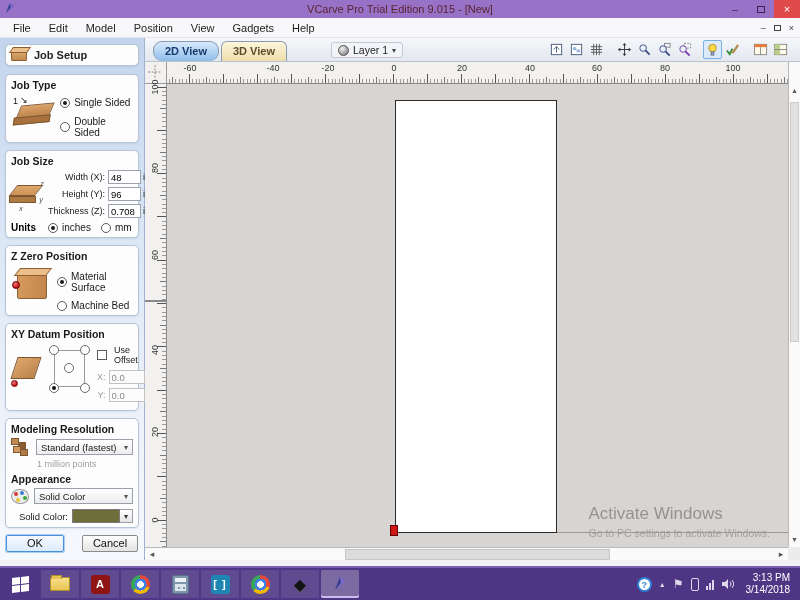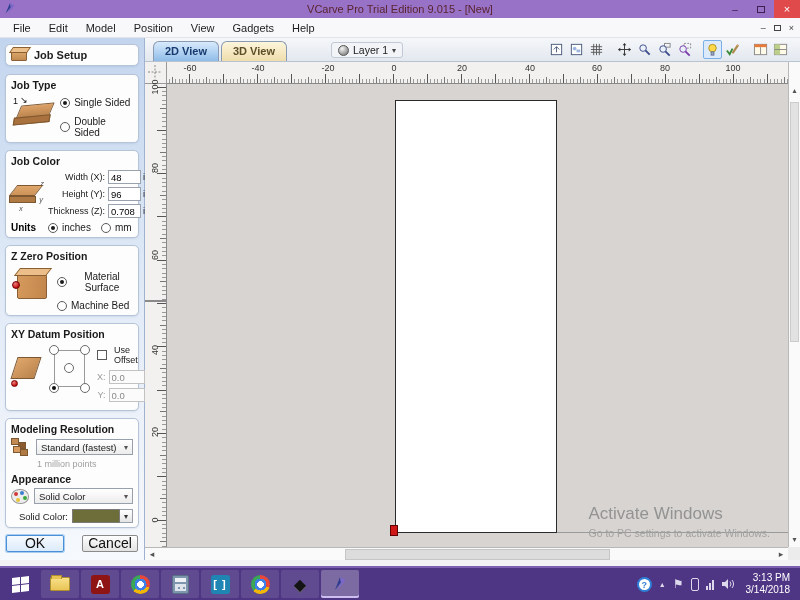--- a/index.html
+++ b/index.html
@@ -27,21 +27,21 @@
   .doc-controls { margin-left:auto; margin-right:6px; display:flex; gap:8px; align-items:center; }
   .doc-btn { font-size:9px; color:#444; }
   .doc-btn .box { width:7px; height:6px; border:1px solid #444; display:block; }
 
   
   .viewbar { position:absolute; left:145px; top:38px; width:655px; height:24px;
     background:linear-gradient(#f5f7fa,#e3e8ef); border-bottom:1px solid #b9c2cf;
     display:flex; align-items:flex-end; }
   .tab { height:20px; padding:0 11px; font-size:11px; font-weight:bold; line-height:19px;
     border:1px solid #8a9ab0; border-bottom:none; border-radius:6px 6px 0 0; margin-right:2px; }
-  .tab.active { background:linear-gradient(#d8eafc,#8fbce8); color:#173a6e; margin-left:8px; }
+  .tab.active { background:linear-gradient(#d8eafc,#8fbce8); color:#173a6e; margin-left:8px;border-radius:9px; }
   .tab.inactive { background:linear-gradient(#fdf6dc,#efddab); color:#5d4f28; }
   .layer-chip { display:flex; align-items:center; gap:4px; margin:0 0 3px 42px;
     padding:1px 6px; border:1px solid #c2c9d4; border-radius:3px; background:#f2f4f7;
     font-size:10.5px; color:#222; }
   .sphere { width:11px; height:11px; border-radius:50%;
     background:radial-gradient(circle at 35% 30%, #f4f4f4, #9a9a9a 65%, #6f6f6f); border:1px solid #555; }
   .toolicons { margin-left:auto; display:flex; align-items:center; gap:1px; padding-bottom:2px; margin-right:10px; }
   .ticon { width:19px; height:19px; display:flex; align-items:center; justify-content:center;
     border:1px solid transparent; border-radius:2px; }
   .ticon.boxed { border:1px solid #7ab0e8; background:#dceafc; }
@@ -101,21 +101,21 @@
 
   
   .zz-body { display:flex; }
   .zz-icon { position:relative; width:46px; height:40px; flex:0 0 auto; }
   .zz-cube { position:absolute; left:6px; top:8px; width:30px; height:26px;
     background:linear-gradient(100deg,#d79a5e,#c2854b); border:1px solid #8a5f33; border-radius:2px; }
   .zz-cube:before { content:""; position:absolute; left:-1px; top:-6px; width:30px; height:6px;
     background:#ecبf; background:#ecbf8a; border:1px solid #8a5f33; transform:skewX(-38deg); }
   .zz-dot { position:absolute; left:1px; top:16px; width:8px; height:8px; border-radius:50%;
     background:radial-gradient(circle at 35% 30%, #f08080, #c01010 70%); border:1px solid #700; }
-  .zz-radios { display:flex; flex-direction:column; gap:7px; margin-top:6px;text-align:center; }
+  .zz-radios { display:flex; flex-direction:column; gap:7px; margin-top:6px; }
 
   
   .xy-body { display:flex; align-items:flex-start; gap:4px; }
   .xy-icon { position:relative; width:32px; height:52px; flex:0 0 auto; }
   .xy-par { position:absolute; left:3px; top:14px; width:24px; height:22px;
     background:linear-gradient(135deg,#e0a76c,#b9834c); border:1px solid #7d5730; transform:skewX(-18deg); }
   .xy-dot { position:absolute; left:0px; top:37px; width:7px; height:7px; border-radius:50%;
     background:radial-gradient(circle at 35% 30%, #f08080, #c01010 70%); border:1px solid #700; }
   .datum { position:relative; width:46px; height:52px; flex:0 0 auto; }
   .datum .sq { position:absolute; left:7px; top:7px; width:31px; height:37px; border:1px solid #9a9a9a; }
@@ -141,21 +141,21 @@
     position:relative; flex:0 0 auto; }
   .palette i { position:absolute; width:4px; height:4px; border-radius:50%; }
   .sc-row { display:flex; align-items:center; justify-content:flex-end; gap:4px; margin-top:5px; }
   .sc-label { font-size:9.5px; color:#1a1a1a; }
   .swatch-wrap { display:flex; }
   .swatch { width:48px; height:14px; border:1px solid #7a7a7a; }
   .swatch-btn { width:13px; height:14px; border:1px solid #98a0ab; border-left:none;
     background:linear-gradient(#fff,#e4e4e4); font-size:8px; text-align:center; line-height:13px; color:#333; }
 
   .btn-row { display:flex; justify-content:space-between; padding:0 1px; }
-  .btn { height:17px; font-size:14px; text-align:center; line-height:15px; border-radius:2px; color:#111; }
+  .btn { height:17px; font-size:11px; text-align:center; line-height:15px; border-radius:2px; color:#111; }
   .btn-ok { width:58px; background:linear-gradient(#f6faff,#dcebfa); border:1px solid #4a90d9; box-shadow:0 0 0 1px #a9cdf0; }
   .btn-cancel { width:56px; background:linear-gradient(#fefefe,#e3e3e3); border:1px solid #8a8a8a; }
 
   
   .ruler-corner { position:absolute; left:145px; top:62px; width:22px; height:22px;
     background:#f2f1ef; border-right:1px solid #999; border-bottom:1px solid #999; }
   .ruler-h { position:absolute; left:167px; top:62px; width:621px; height:22px; background:#f2f1ef;
     border-bottom:1px solid #888;
     background-image:
       repeating-linear-gradient(90deg, transparent 0 22px, #555 22px 23px, transparent 23px 34px),
@@ -378,21 +378,21 @@
           </div>
           <div class="row">
             <span class="radio"></span>
             <span class="rlabel">Double Sided</span>
           </div>
         </div>
       </div>
     </div>
 
     <div class="card" style="position:relative;">
-      <div class="sec-title">Job Color</div>
+      <div class="sec-title">Job Size</div>
       <div class="js-icon">
         <span class="js-ax" style="right:-1px;top:2px;">z</span>
         <div class="js-top"></div>
         <div class="js-front"></div>
         <span class="js-ax" style="right:0;top:18px;">y</span>
         <span class="js-ax" style="left:10px;bottom:-2px;">x</span>
       </div>
       <div class="js-rows">
         <div class="js-row">
           <span class="js-label">Width (X):</span>
@@ -518,21 +518,21 @@
     </div>
   </div>
 
   <div class="ruler-corner">
     <svg width="20" height="20" viewBox="0 0 20 20">
         <path d="M10 3v14M3 10h14" stroke="#888" stroke-dasharray="2 1.5" fill="none"></path>
       </svg>
   </div>
   <div class="ruler-h">
     <span style="left:23px">-60</span>
-    <span style="left:91px">-40</span>
+    <span style="left:106px">-40</span>
     <span style="left:161px">-20</span>
     <span style="left:227px">0</span>
     <span style="left:295px">20</span>
     <span style="left:363px">40</span>
     <span style="left:430px">60</span>
     <span style="left:498px">80</span>
     <span style="left:566px">100</span>
   </div>
   <div class="ruler-v">
     <span style="top:-2px">100</span>

